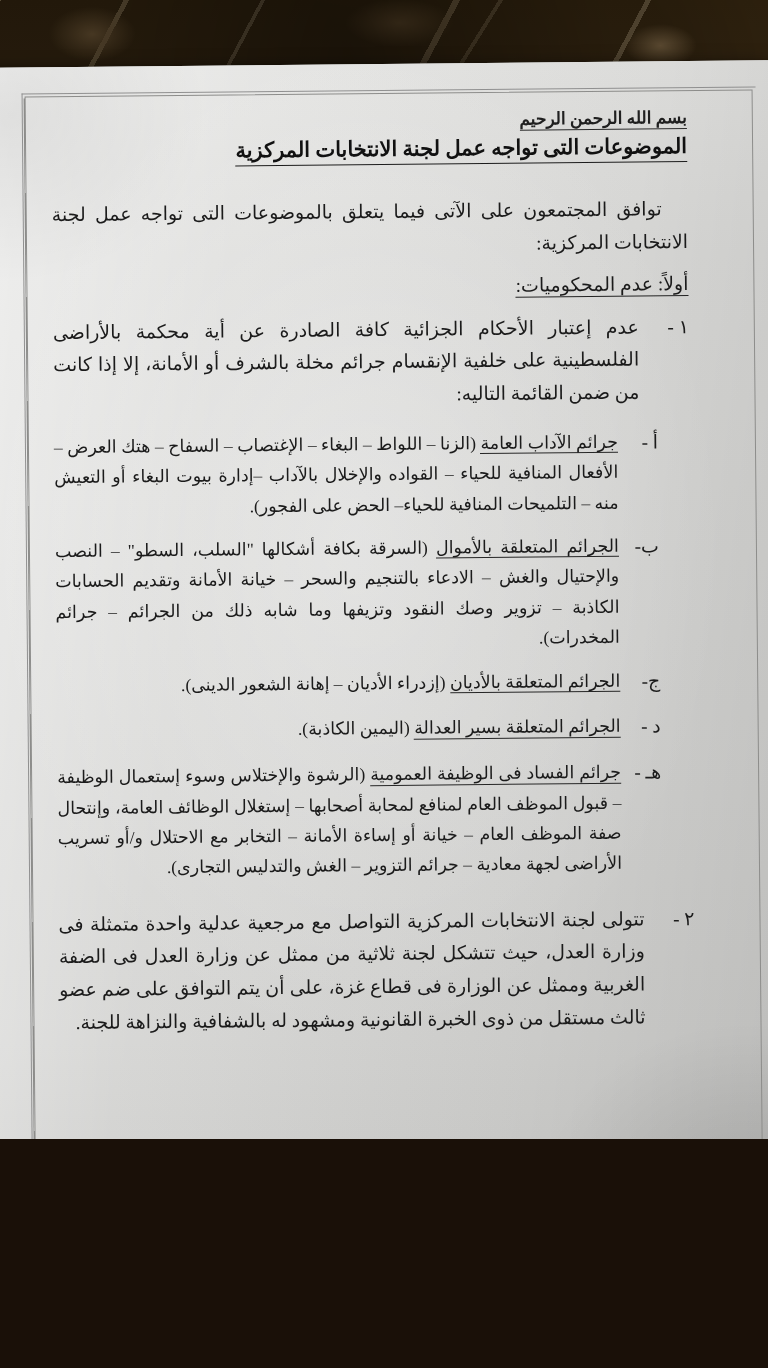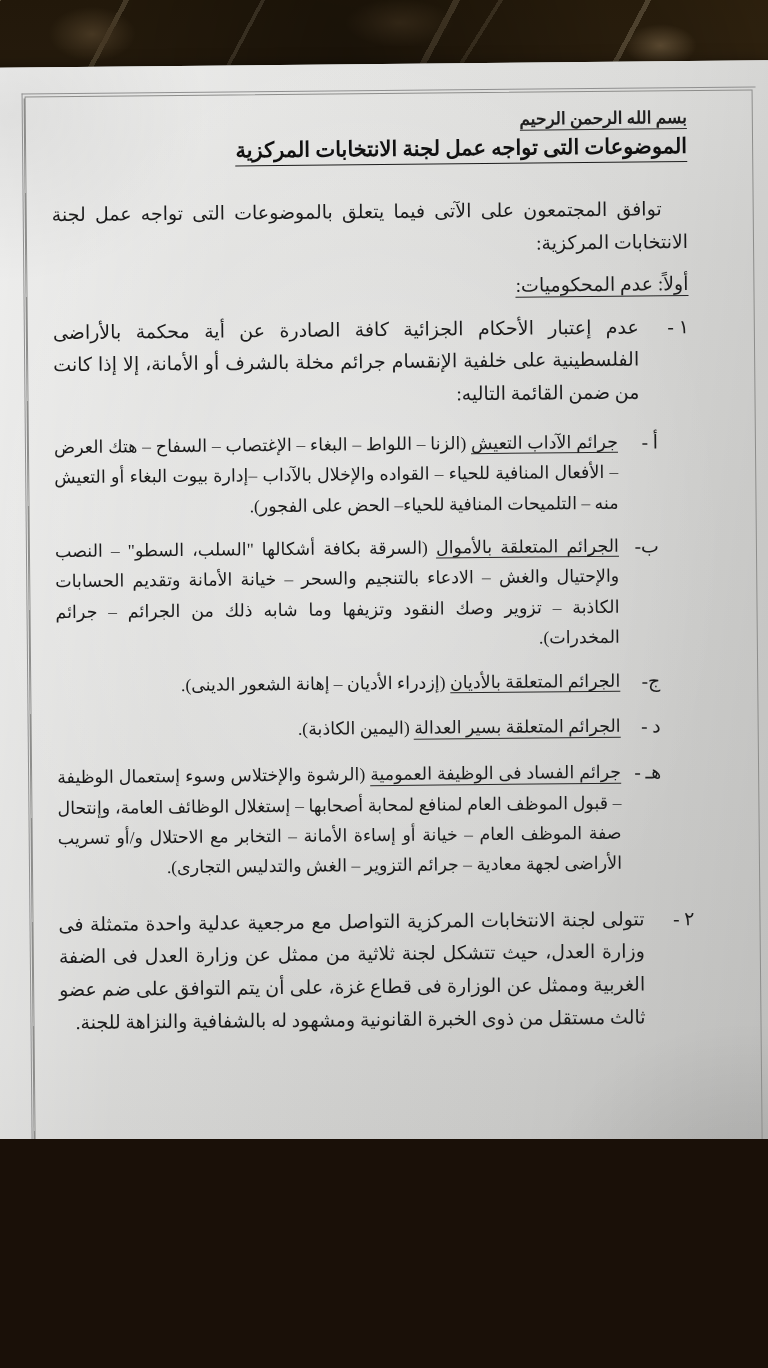--- a/index.html
+++ b/index.html
@@ -228,21 +228,21 @@
 
       <div class="row">
         <div class="marker">١ -</div>
         <div class="body">عدم إعتبار الأحكام الجزائية كافة الصادرة عن أية محكمة بالأراضى الفلسطينية على خلفية الإنقسام جرائم مخلة بالشرف أو الأمانة، إلا إذا كانت من ضمن القائمة التاليه:</div>
       </div>
 
       <div class="gap-sm"></div>
 
       <div class="row sub">
         <div class="marker">أ -</div>
-        <div class="body"><span class="u">جرائم الآداب التعيش</span><span> (الزنا – اللواط – البغاء – الإغتصاب – السفاح – هتك العرض – الأفعال المنافية للحياء – القواده والإخلال بالآداب –إدارة بيوت البغاء أو التعيش منه – التلميحات المنافية للحياء– الحض على الفجور).</span></div>
+        <div class="body"><span class="u">جرائم الآداب العامة</span><span> (الزنا – اللواط – البغاء – الإغتصاب – السفاح – هتك العرض – الأفعال المنافية للحياء – القواده والإخلال بالآداب –إدارة بيوت البغاء أو التعيش منه – التلميحات المنافية للحياء– الحض على الفجور).</span></div>
       </div>
 
       <div class="row sub">
         <div class="marker">ب-</div>
         <div class="body"><span class="u">الجرائم المتعلقة بالأموال</span><span> (السرقة بكافة أشكالها "السلب، السطو" – النصب والإحتيال والغش – الادعاء بالتنجيم والسحر – خيانة الأمانة وتقديم الحسابات الكاذبة – تزوير وصك النقود وتزيفها وما شابه ذلك من الجرائم – جرائم المخدرات).</span></div>
       </div>
 
       <div class="row sub">
         <div class="marker">ج-</div>
         <div class="body"><span class="u">الجرائم المتعلقة بالأديان</span><span> (إزدراء الأديان – إهانة الشعور الدينى).</span></div>

